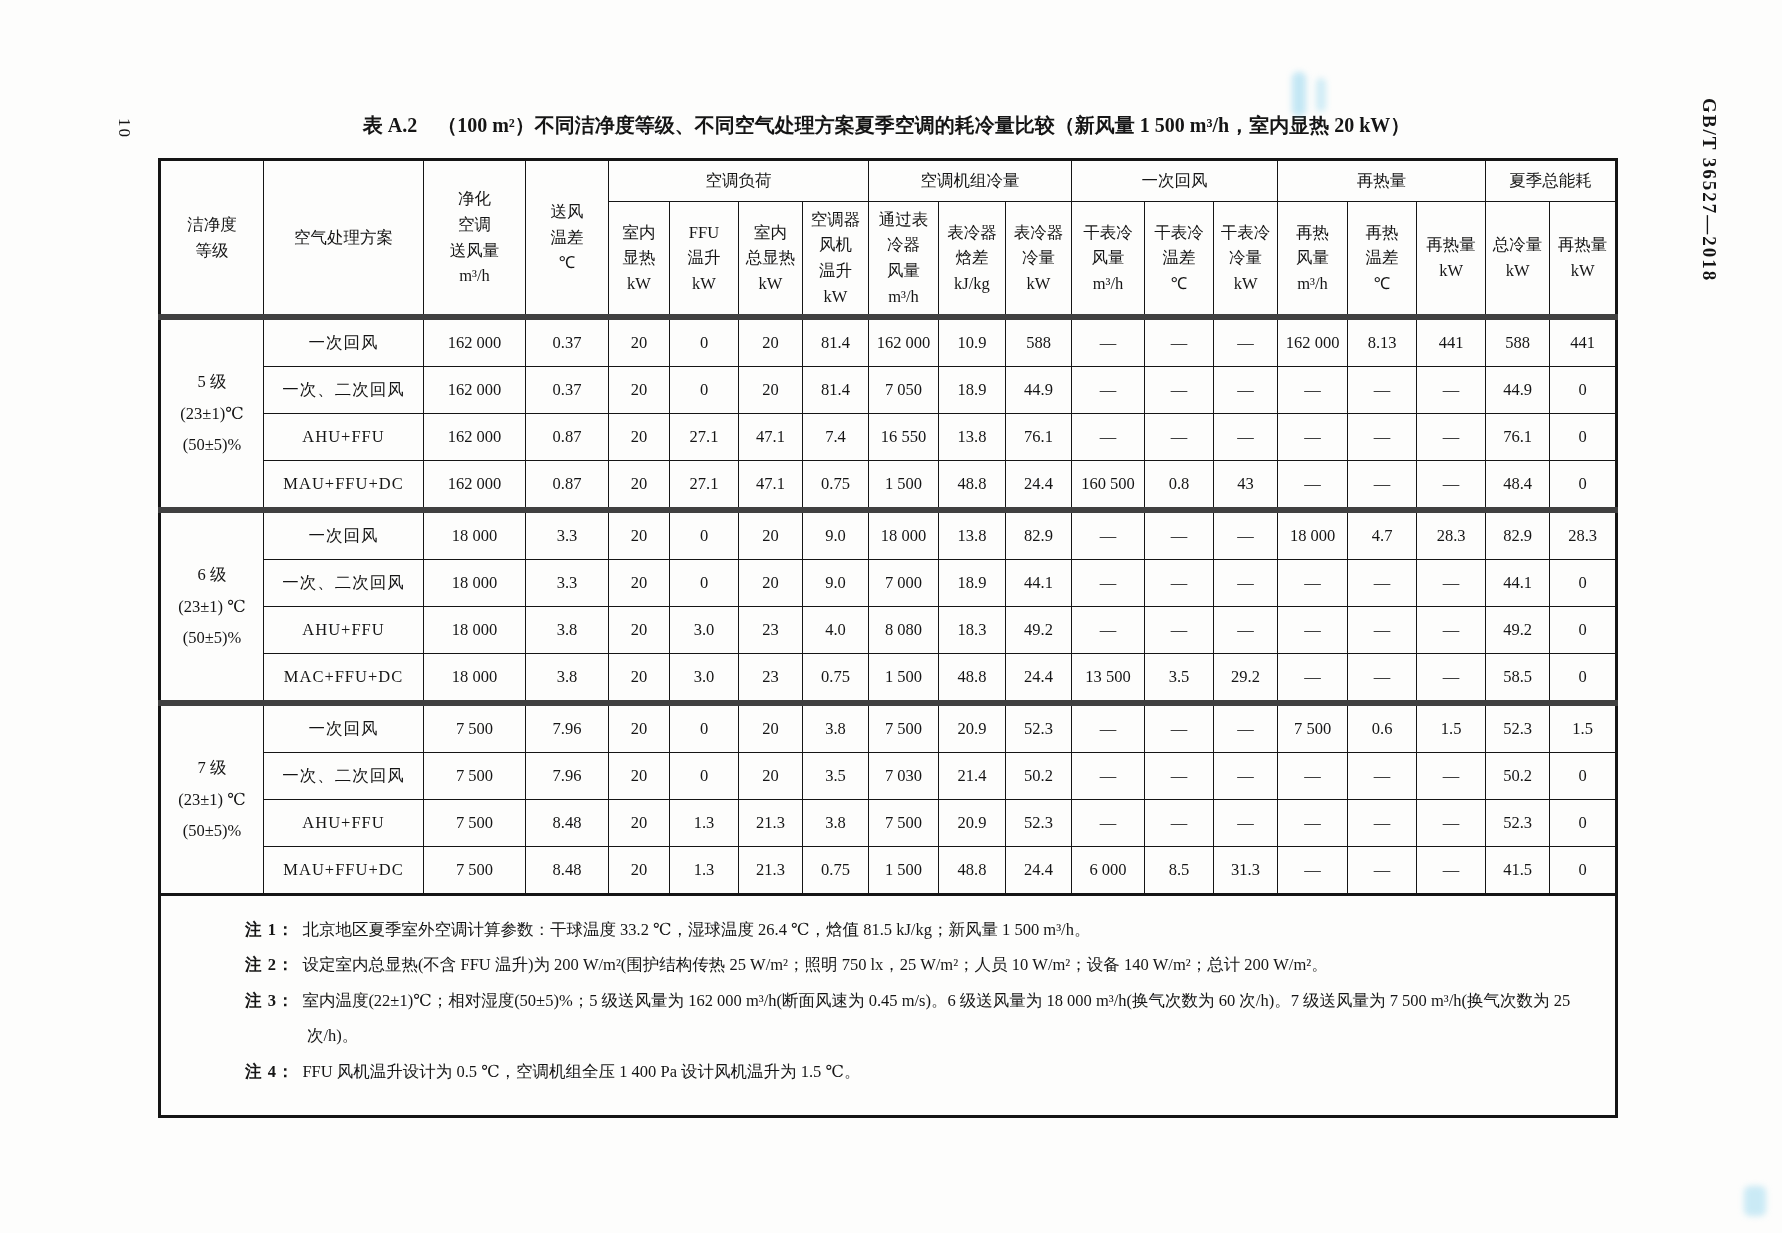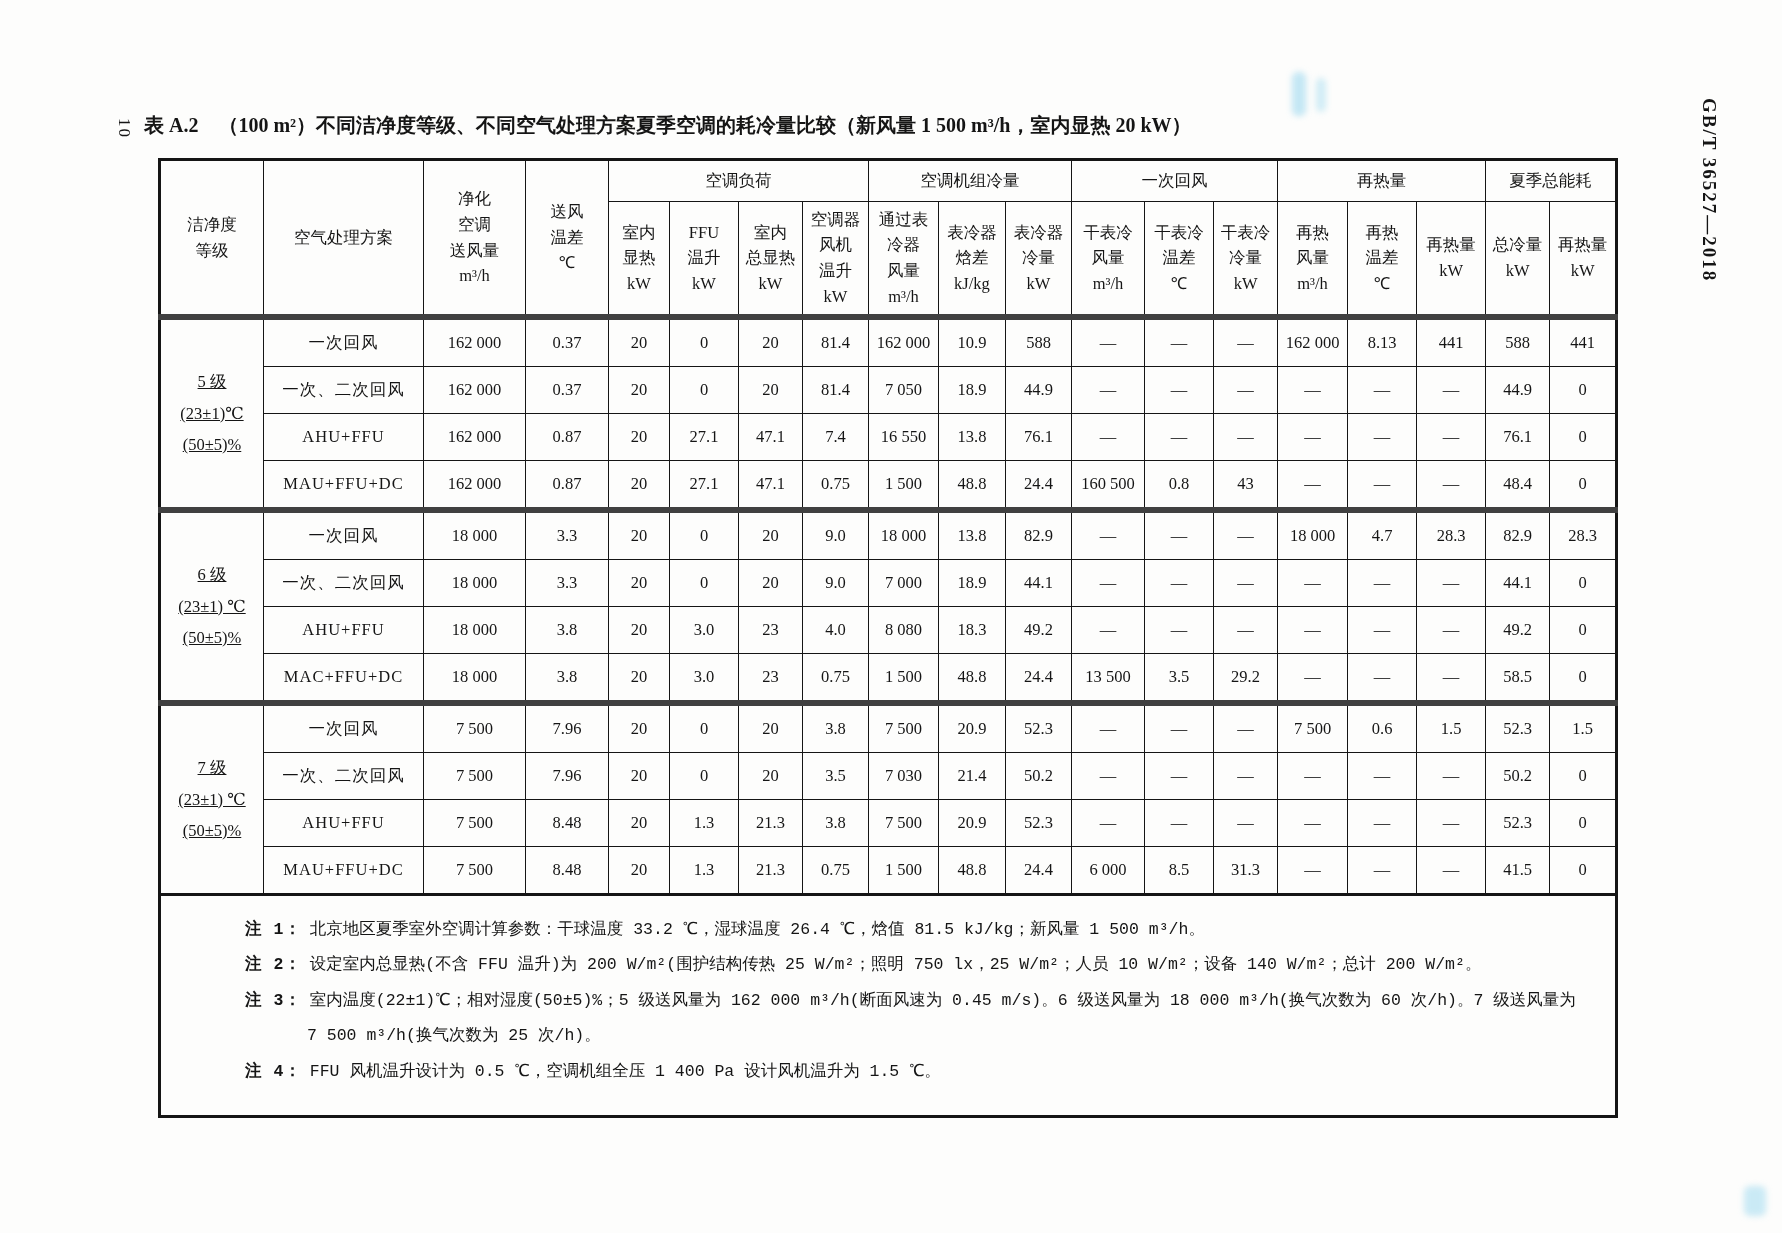--- a/index.html
+++ b/index.html
@@ -10,52 +10,52 @@
   }
   .page-num{
     position:absolute;left:114px;top:118px;
     writing-mode:vertical-rl;font-size:17px;letter-spacing:2px;
   }
   .std-code{
     position:absolute;left:1698px;top:98px;
     writing-mode:vertical-rl;font-weight:bold;font-size:19px;letter-spacing:2px;
   }
   .doc-title{
-    position:absolute;left:144px;top:112px;width:1457px;
-    font-weight:bold;font-size:20px;
+    position:absolute;left:158px;top:112px;width:1457px;
+    text-align:center;font-weight:bold;font-size:20px;
     white-space:nowrap;
   }
   .tbl-wrap{position:absolute;left:158px;top:158px;width:1457px;}
   table.main{
     border-collapse:collapse;table-layout:fixed;width:1457px;
     border:3px solid #151515;
   }
   table.main th,table.main td{
     border:1.5px solid #151515;
     text-align:center;vertical-align:middle;
     font-size:16.5px;font-weight:normal;
     padding:0 2px;overflow:hidden;
   }
   thead th{white-space:pre-line;line-height:1.55;font-family:Liberation Serif, serif;}
   thead tr.grp-row th{height:40px;}
   thead tr.sub-row th{height:112px;}
   thead tr.sub-row th{border-bottom:3px solid #151515;}
   thead tr.grp-row th[rowspan]{border-bottom:3px solid #151515;}
   tbody td{height:46px;}
   tbody tr.group-start td{border-top:6px solid #404040;}
-  td.group-label{white-space:pre-line;line-height:1.9;text-decoration:underline;}
+  td.group-label{white-space:pre-line;line-height:1.9;}
   td.scheme{letter-spacing:1px;}
   tr.notes-row td{
     border-top:3px solid #151515;
     text-align:left;vertical-align:top;
     padding:16px 30px 26px 40px;height:auto;
   }
   .note{
     font-size:16.5px;line-height:2.15;
-    padding-left:106px;text-indent:-62px;font-family:Liberation Mono, monospace;
+    padding-left:106px;text-indent:-62px;
   }
   .note .note-label{font-weight:bold;letter-spacing:1px;padding-right:8px;}
   .artifact{position:absolute;filter:blur(3px);pointer-events:none;}
   .artifact.a1{left:1292px;top:72px;width:14px;height:44px;background:rgba(125,205,235,.45);border-radius:6px;}
   .artifact.a2{left:1316px;top:78px;width:10px;height:34px;background:rgba(125,205,235,.35);border-radius:5px;}
   .artifact.a3{left:1744px;top:1186px;width:22px;height:30px;background:rgba(125,205,235,.40);border-radius:6px;}
 </style>
 </head>
 <body>
 

